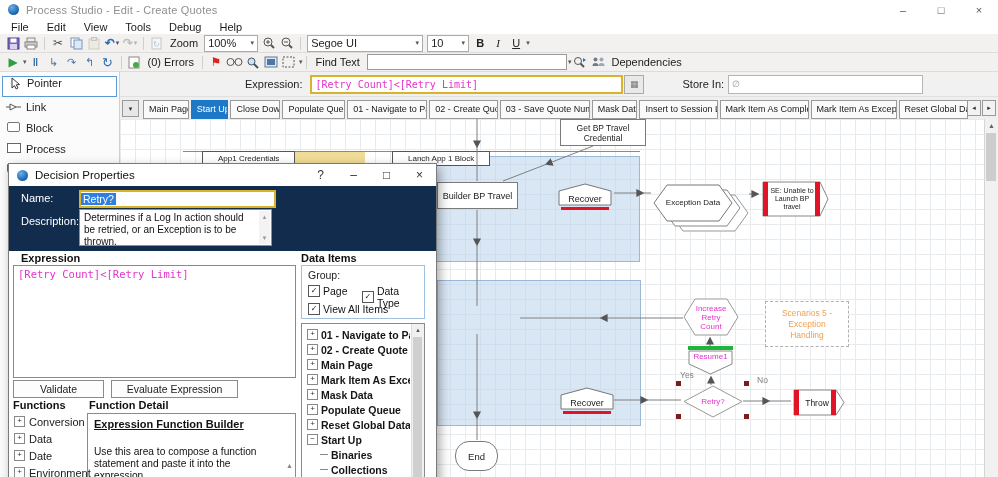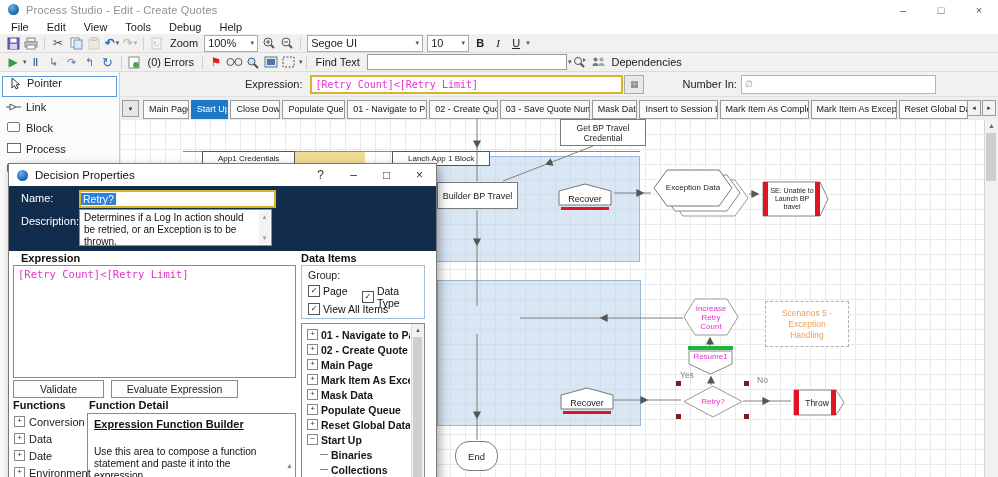--- a/index.html
+++ b/index.html
@@ -346,21 +346,21 @@
         <span>Page</span>
       </div>
     </div>
 
     <div class="rightcol">
 
       <div class="exprrow">
         <span style="margin-right:8px;">Expression:</span>
         <span class="expr-field">[Retry Count]&lt;[Retry Limit]</span>
         <span class="calc-btn">▦</span>
-        <span class="storein-lbl">Number In:</span>
+        <span class="storein-lbl">Store In:</span>
         <span class="store-field">
             <span>∅</span>
           </span>
       </div>
 
       <div class="tabsrow">
         <span class="tab-dd">▾</span>
         <div class="tablist" id="tab-list">
             <div class="tab">Main Page</div>
             <div class="tab sel">Start Up</div>
@@ -425,21 +425,21 @@
           <div class="boxnode" style="left:317px;top:63px;width:81px;height:27px;font-size:9px;">Builder BP Travel</div>
 
           <div class="node" style="left:438px;top:64px;width:54px;height:23px;">
             <svg width="54" height="23">
                 <polygon points="1,8 27,1 53,8 53,22 1,22" fill="#fff" stroke="#777"></polygon>
               </svg>
             <span class="nlbl" style="padding-top:4px;">Recover</span>
             <div class="redbar"></div>
           </div>
 
-          <div class="node" style="left:533px;top:50px;width:96px;height:40px;">
+          <div class="node" style="left:533px;top:65px;width:96px;height:40px;">
             <svg width="96" height="48">
               <polygon points="30,11 82,11 95,29 82,47 30,47 17,29" fill="#fff" stroke="#999"></polygon>
               <polygon points="22,6 74,6 87,24 74,42 22,42 9,24" fill="#fff" stroke="#888"></polygon>
               <polygon points="14,1 66,1 79,19 66,37 14,37 1,19" fill="#fff" stroke="#777"></polygon>
             </svg>
             <span class="nlbl" style="width:80px;height:38px;font-size:8px;">Exception Data</span>
           </div>
 
           <div class="node" style="left:642px;top:62px;width:68px;height:36px;">
             <svg width="68" height="36">

